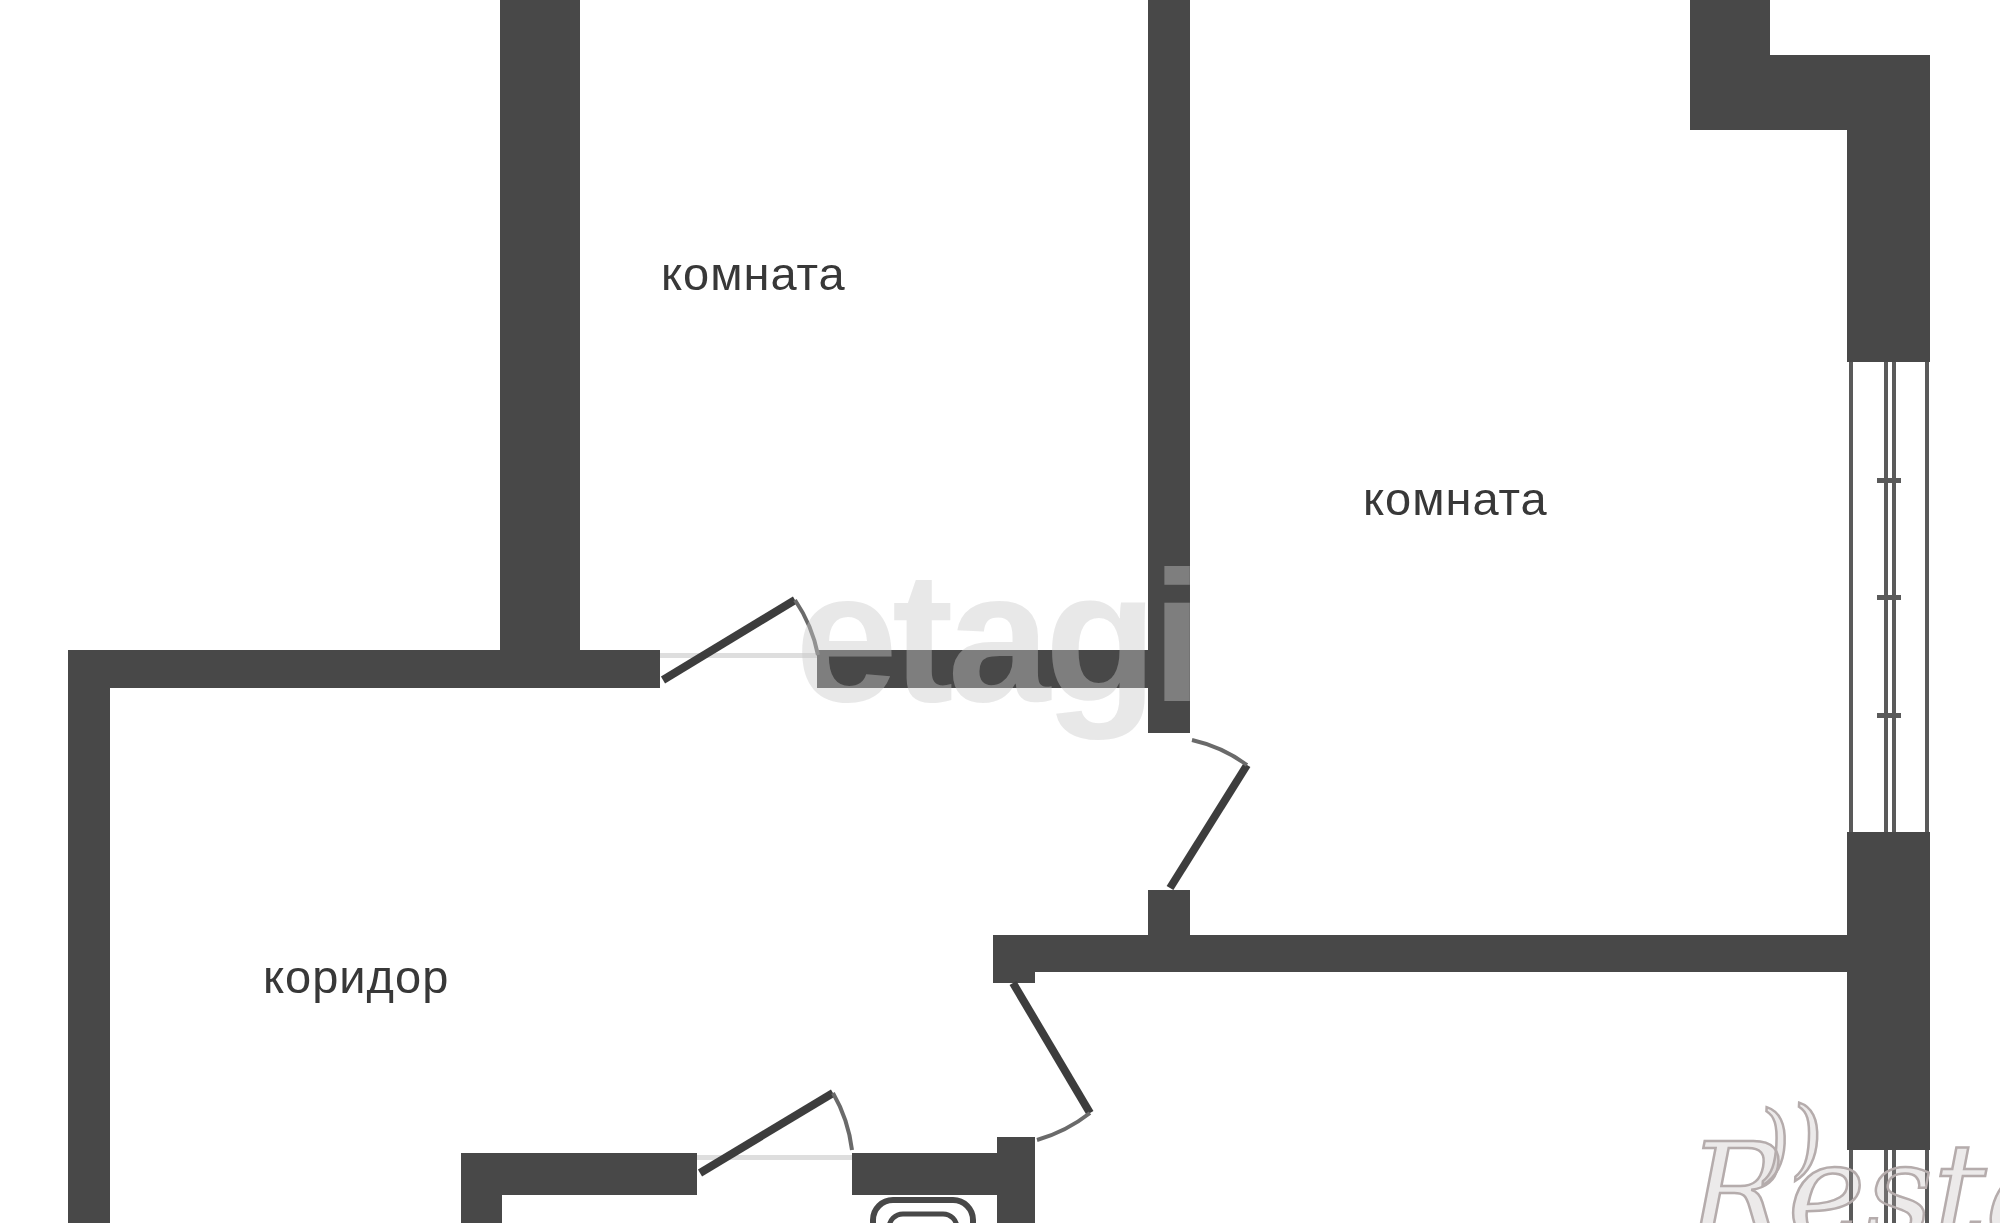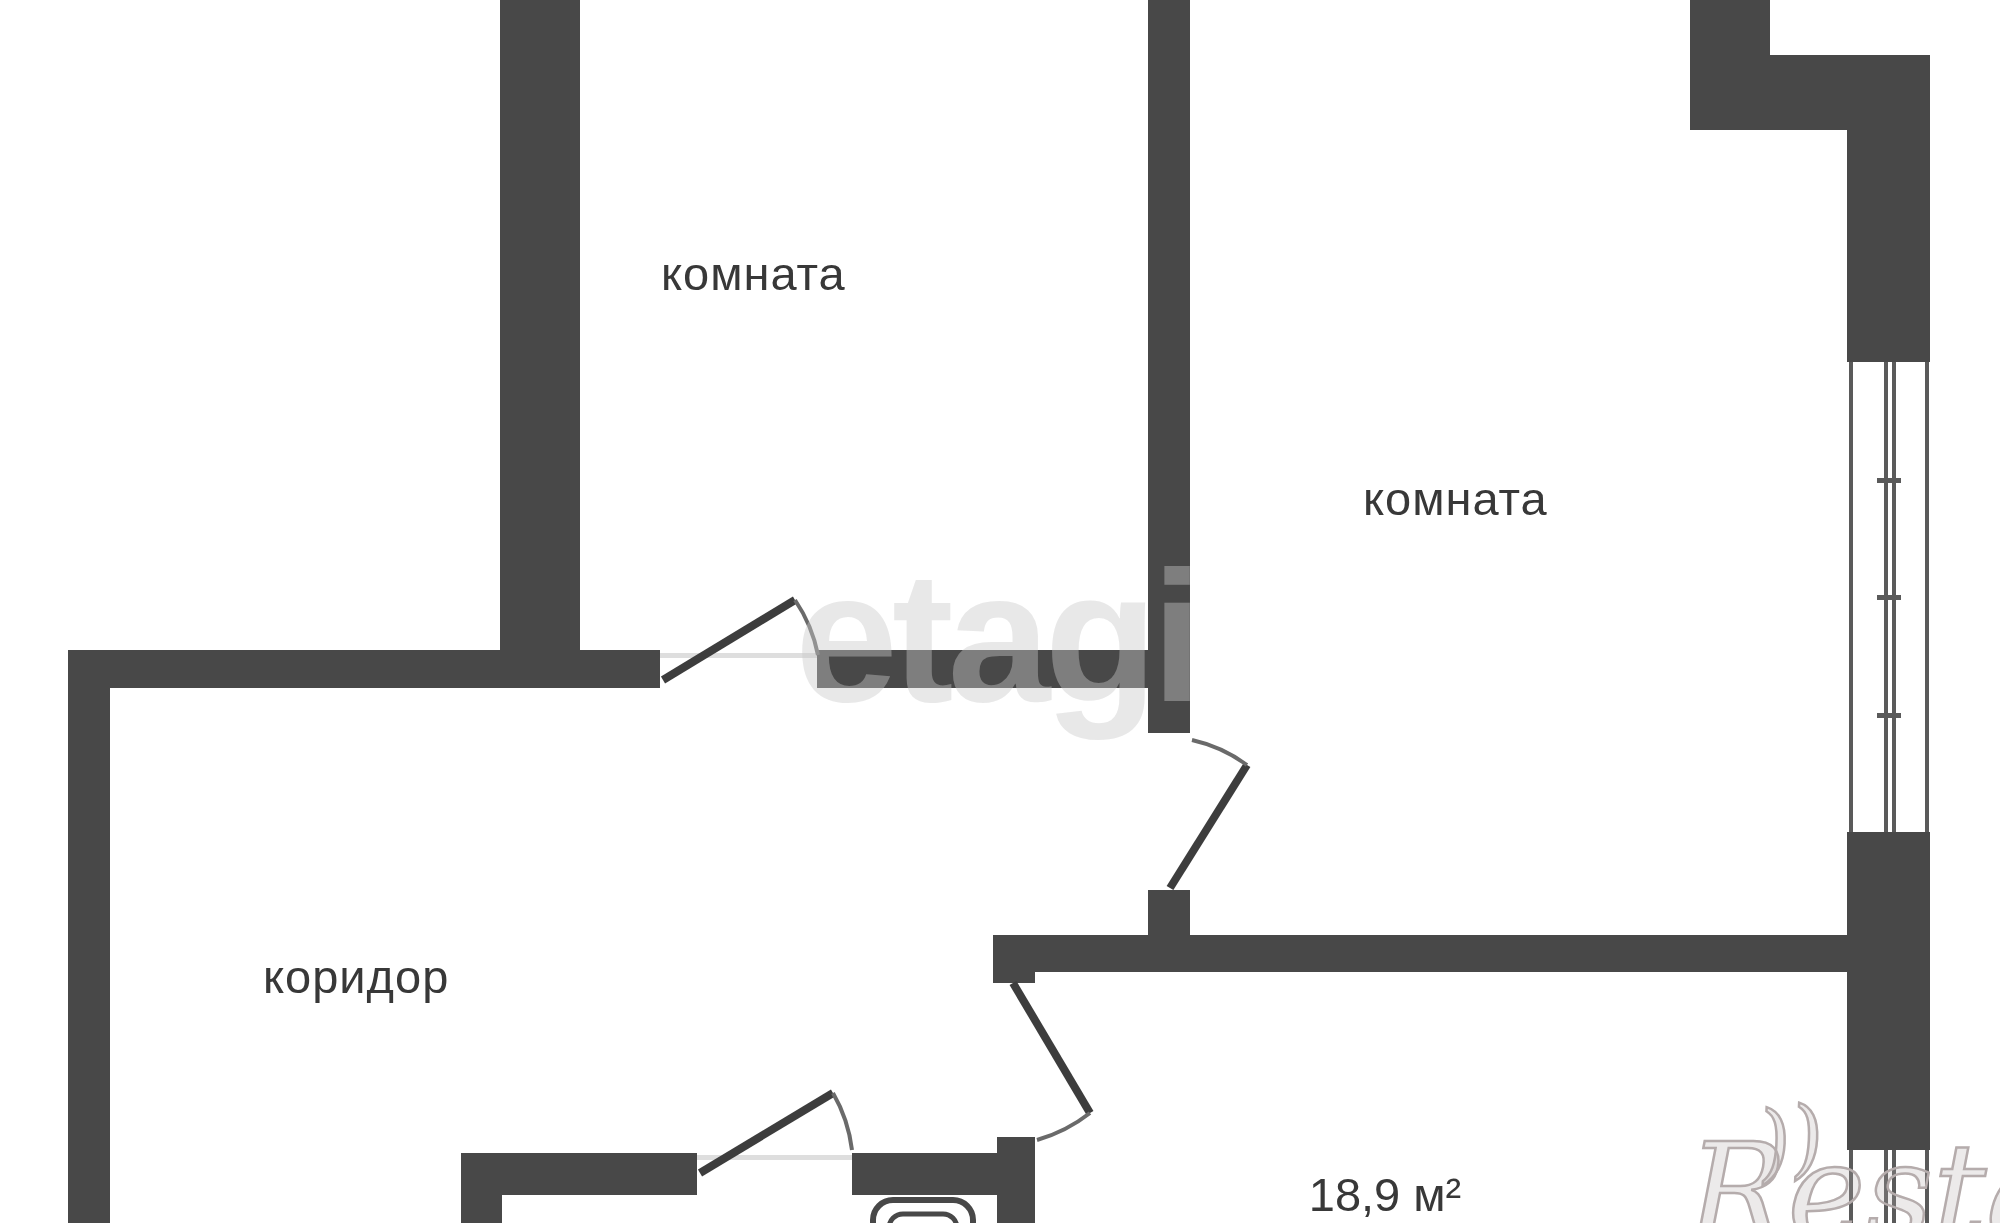--- a/index.html
+++ b/index.html
@@ -139,15 +139,14 @@
     </g>
   </svg>
 
   <div class="wm-etagi" style="left:795px;top:545px;">etagi</div>
   <div class="wm-flourish" style="left:1758px;top:1097px;">))</div>
   <div class="wm-restate" style="left:1688px;top:1126px;">Restate</div>
 
   <div class="room-label" style="left:661px;top:248px;">комната</div>
   <div class="room-label" style="left:1363px;top:473px;">комната</div>
   <div class="room-label" style="left:263px;top:951px;">коридор</div>
-  <div class="area-label" style="left:1275px;top:1169px;">18,9 м²</div>
 
 </div>
 
 </body></html>

